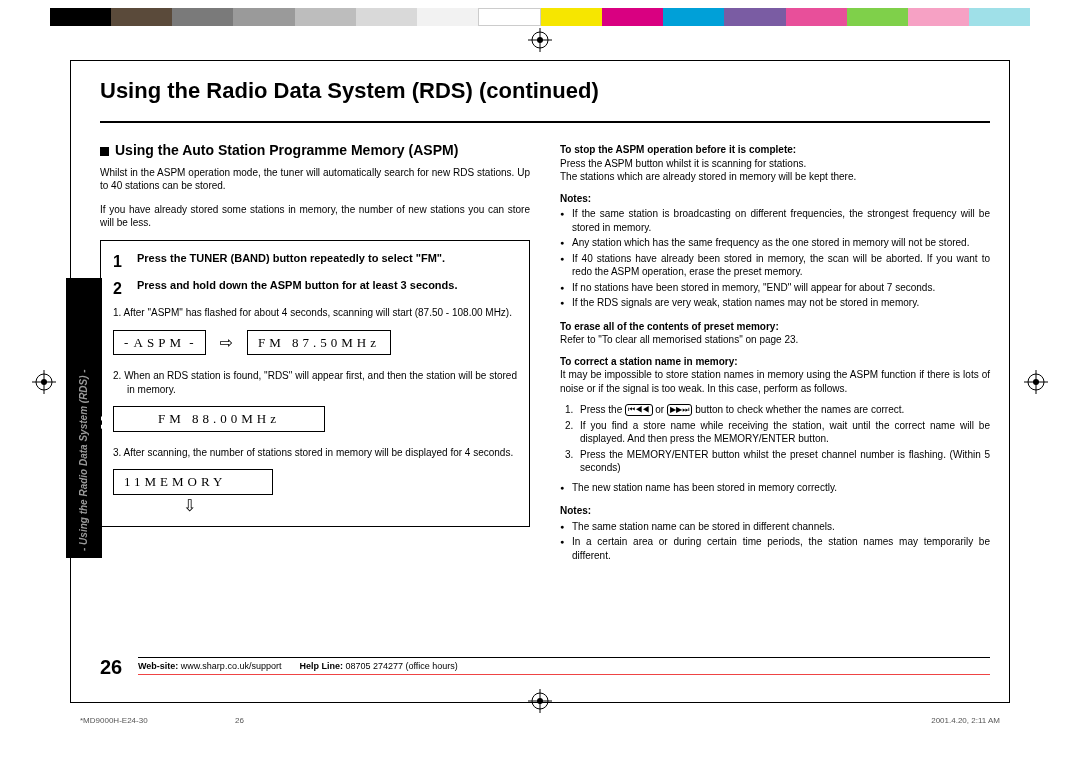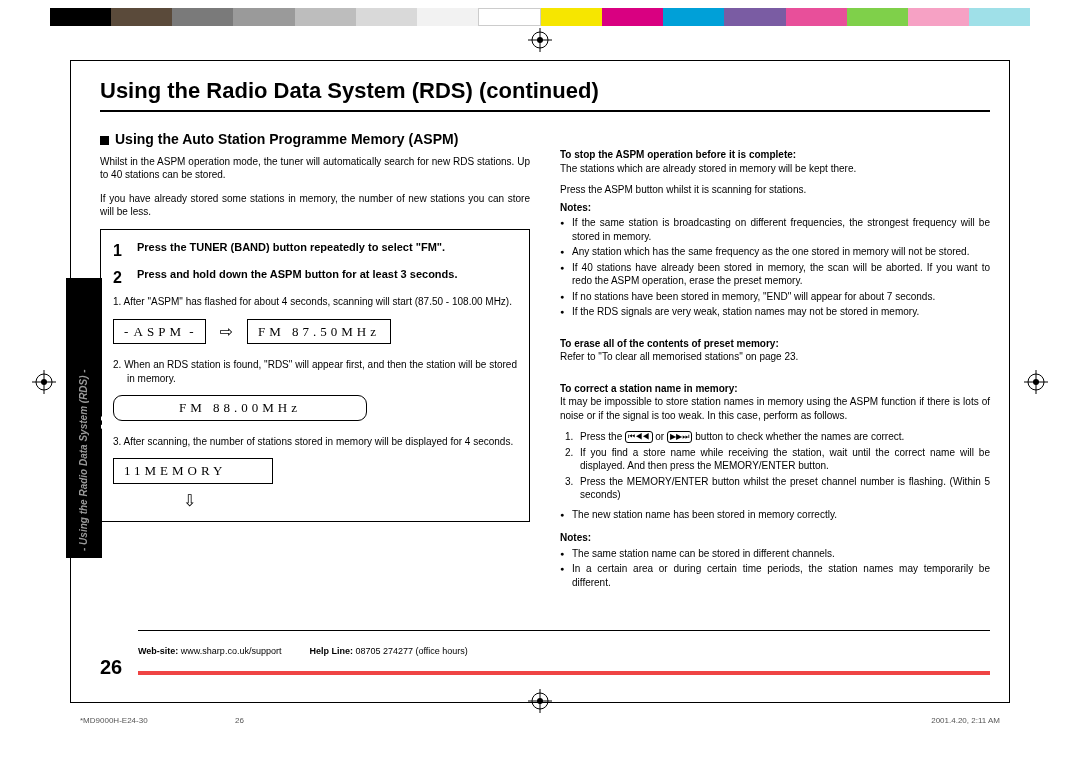--- a/index.html
+++ b/index.html
@@ -5,21 +5,21 @@
   * { box-sizing: border-box; margin: 0; padding: 0; }
   html, body { width: 1080px; height: 763px; font-family: Arial, Helvetica, sans-serif; background: #fff; }
   .page { position: relative; width: 1080px; height: 763px; }
   .color-bar { position: absolute; top: 8px; left: 50px; right: 50px; height: 18px; display: flex; }
   .color-bar div { flex: 1; }
   .reg-mark { position: absolute; width: 24px; height: 24px; }
   .reg-mark svg { width: 24px; height: 24px; }
   .outer-frame { position: absolute; top: 60px; left: 70px; right: 70px; bottom: 60px; border: 1px solid #000; }
   .content { position: absolute; top: 78px; left: 100px; right: 90px; bottom: 78px; }
 
-  .page-title { font-size: 22px; font-weight: bold; border-bottom: 2px solid #000; padding-bottom: 6px; margin-bottom: 18px; }
+  .page-title { font-size: 22px; font-weight: bold; border-bottom: 2px solid #000; padding-bottom: 17px; margin-bottom: 18px; }
 
   .side-tab { position: absolute; left: -34px; top: 200px; width: 36px; height: 280px;
     background: #000; color: #fff; overflow: hidden; }
   .side-tab .big { position: absolute; transform: rotate(-90deg); transform-origin: left top;
     left: 30px; top: 270px; width: 270px; font-size: 28px; font-weight: bold; font-style: italic; letter-spacing: 0.5px; }
   .side-tab .small { position: absolute; transform: rotate(-90deg); transform-origin: left top;
     left: 12px; top: 273px; width: 270px; font-size: 10px; font-style: italic; font-weight: bold; color: #999; }
 
   .cols { display: flex; gap: 30px; }
   .col { flex: 1; font-size: 10px; line-height: 1.35; }
@@ -27,37 +27,37 @@
   .sect-head { font-size: 14px; font-weight: bold; margin-bottom: 6px; }
   .bullet-sq { display: inline-block; width: 9px; height: 9px; background: #000; margin-right: 6px; position: relative; top: 1px; }
   .intro { margin-bottom: 10px; text-align: justify; }
 
   .procedure { border: 1px solid #000; padding: 10px 12px; }
   .step { display: flex; gap: 10px; margin-bottom: 6px; font-weight: bold; font-size: 11px; }
   .step .num { font-size: 16px; width: 14px; }
   .substep { margin: 4px 0 10px 0; padding-left: 14px; text-indent: -14px; text-align: justify; }
   .lcd-row { display: flex; align-items: center; gap: 14px; margin: 8px 0 14px 0; }
   .lcd { border: 1px solid #000; padding: 3px 10px; font-family: Liberation Serif, serif; letter-spacing: 4px; font-size: 13px; white-space: pre; }
-  .lcd-wide { width: 254px; border-radius: 9px; }
+  .lcd-wide { width: 212px; }
   .arrow-r, .arrow-d { font-size: 16px; }
-  .lcd-col { display: flex; flex-direction: column; align-items: flex-start; gap: 6px; }
+  .lcd-col { display: flex; flex-direction: column; align-items: flex-start; }
   .lcd-col .arrow-d { margin-left: 70px; }
 
-  .sub-head { font-weight: bold; font-size: 10px; margin-top: 18px; }
+  .sub-head { font-weight: bold; font-size: 10px; margin-top: 2px; }
   .para { text-align: justify; margin-bottom: 8px; }
   .notes-head { font-weight: bold; font-size: 10px; margin-top: 4px; }
   ul.blist { list-style: none; padding: 0; margin: 2px 0 10px 0; }
   ul.blist li { padding-left: 12px; position: relative; text-align: justify; margin-bottom: 2px; }
   ul.blist li::before { content: "●"; position: absolute; left: 0; font-size: 7px; top: 2px; }
   ol.nlist { padding-left: 16px; margin: 2px 0 6px 0; }
   ol.nlist li { text-align: justify; margin-bottom: 2px; padding-left: 4px; }
   .trackbtn { display: inline-block; border: 1px solid #000; border-radius: 3px; padding: 0 2px; font-size: 8px; line-height: 10px; vertical-align: 1px; }
 
   .page-num { position: absolute; left: 0; bottom: 6px; font-size: 20px; font-weight: bold; }
-  .footer-line { position: absolute; left: 38px; right: 0; bottom: 10px; border-top: 1px solid #000; border-bottom: 4px solid #ef4444; padding: 15px 0; font-size: 9px; display: flex; gap: 28px; }
+  .footer-line { position: absolute; left: 38px; right: 0; bottom: 10px; border-top: 1px solid #000; border-bottom: 1px solid #ef4444; padding: 3px 0; font-size: 9px; display: flex; gap: 18px; }
   .footer-line b { font-weight: bold; }
 
   .slug { position: absolute; bottom: 38px; left: 80px; right: 80px; font-size: 8px; color: #555; display: flex; justify-content: space-between; margin-top: 40px; }
 
   .blink-dashes { letter-spacing: 1px; }
 </style>
 </head>
 <body>
 
 <div class="page">
@@ -156,22 +156,22 @@
           <p class="substep">3. After scanning, the number of stations stored in memory will be displayed for 4 seconds.</p>
           <div class="lcd-col">
             <span class="lcd" style="min-width:160px">11MEMORY</span>
             <span class="arrow-d">⇩</span>
           </div>
         </div>
       </div>
 
       <div class="col">
         <p class="sub-head">To stop the ASPM operation before it is complete:</p>
+        <p class="para" style="margin-bottom:0">Press the ASPM button whilst it is scanning for stations.</p>
         <p class="para">The stations which are already stored in memory will be kept there.</p>
-        <p class="para" style="margin-bottom:0">Press the ASPM button whilst it is scanning for stations.</p>
 
         <p class="notes-head">Notes:</p>
         <ul class="blist">
           <li>If the same station is broadcasting on different frequencies, the strongest frequency will be stored in memory.</li>
           <li>Any station which has the same frequency as the one stored in memory will not be stored.</li>
           <li>If 40 stations have already been stored in memory, the scan will be aborted. If you want to redo the ASPM operation, erase the preset memory.</li>
           <li>If no stations have been stored in memory, "END" will appear for about 7 seconds.</li>
           <li>If the RDS signals are very weak, station names may not be stored in memory.</li>
         </ul>
 

